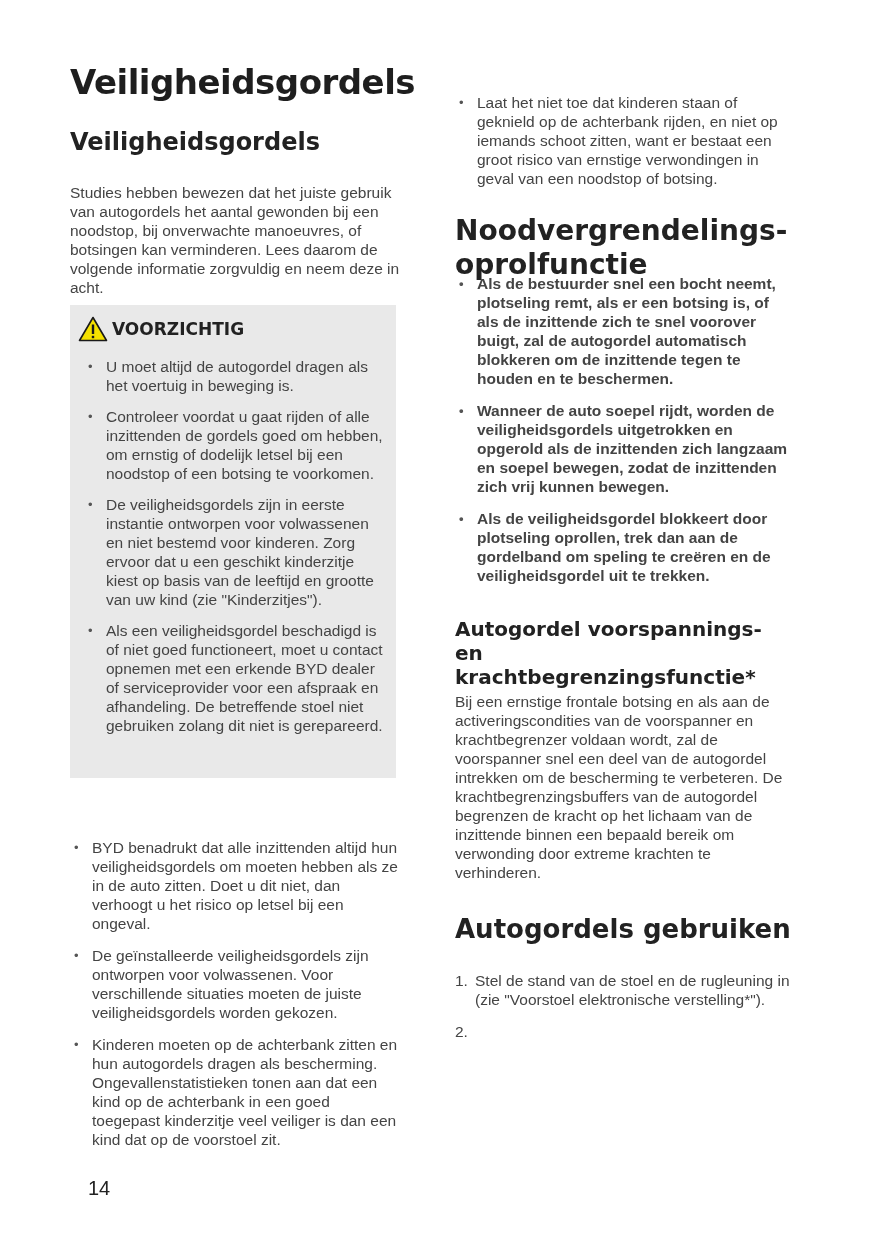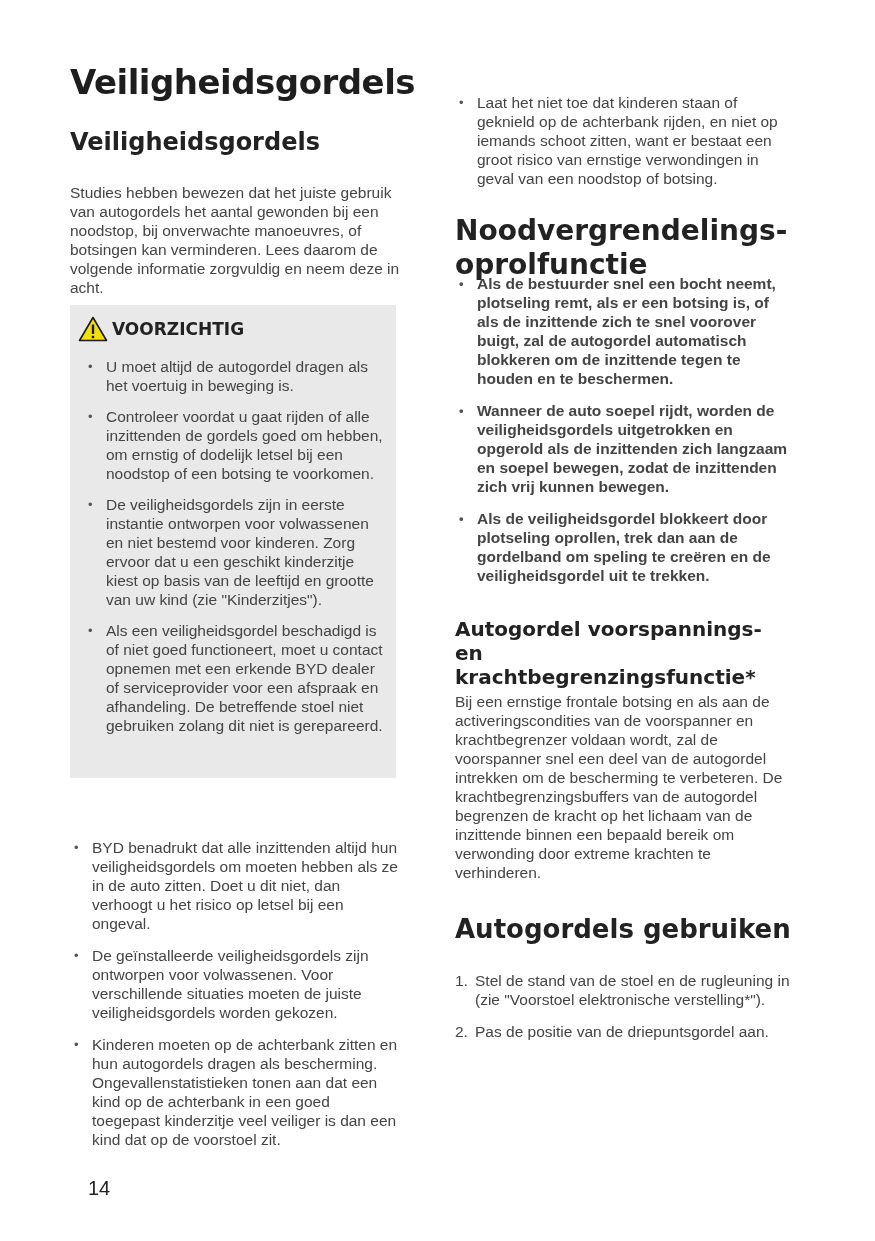--- a/index.html
+++ b/index.html
@@ -99,15 +99,14 @@
 
 <h2 class="section" style="position:absolute; left:455px; top:914px; font-size:26px;">Autogordels gebruiken</h2>
 
 <ol class="steps" style="position:absolute; left:455px; top:971px; width:335px;">
   <li>
     <span class="num">1.</span>
     <span>Stel de stand van de stoel en de rugleuning in (zie "Voorstoel elektronische verstelling*").</span>
   </li>
   <li>
     <span class="num">2.</span>
-    <span>Pas de positie van de driepuntsgordel aan.</span>
   </li>
 </ol>
 
 </body></html>

